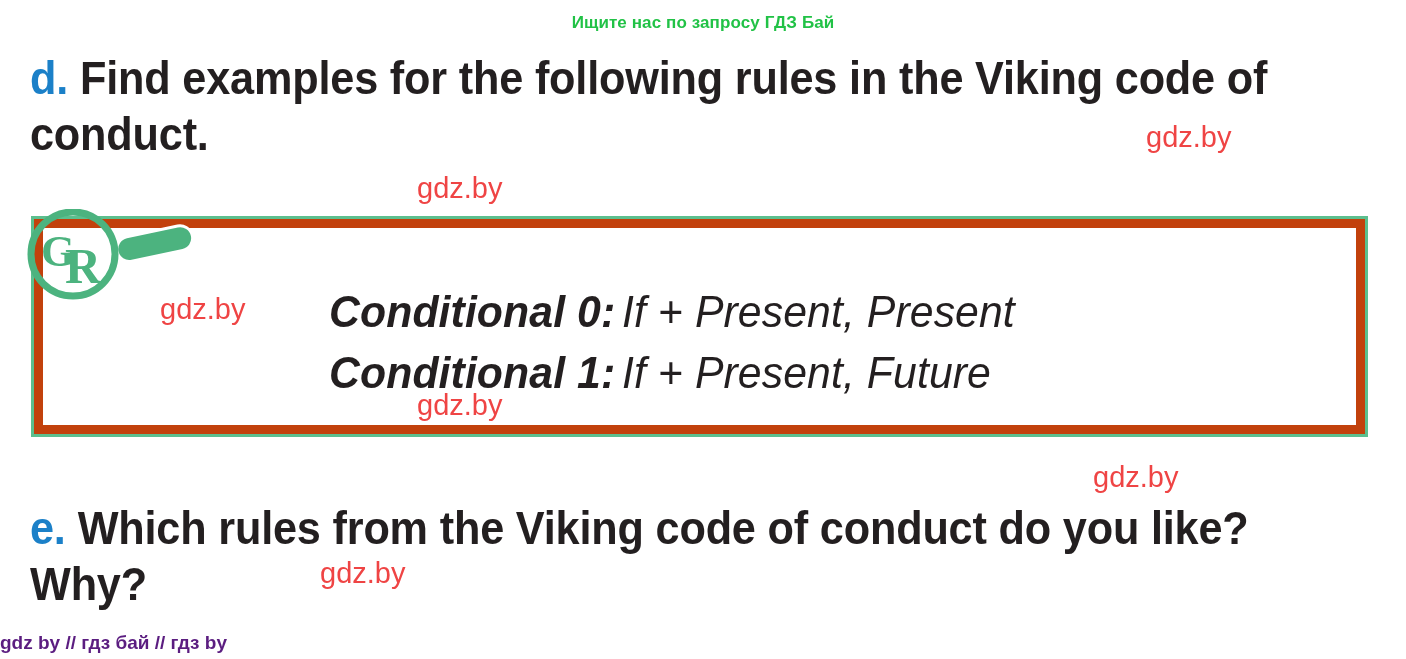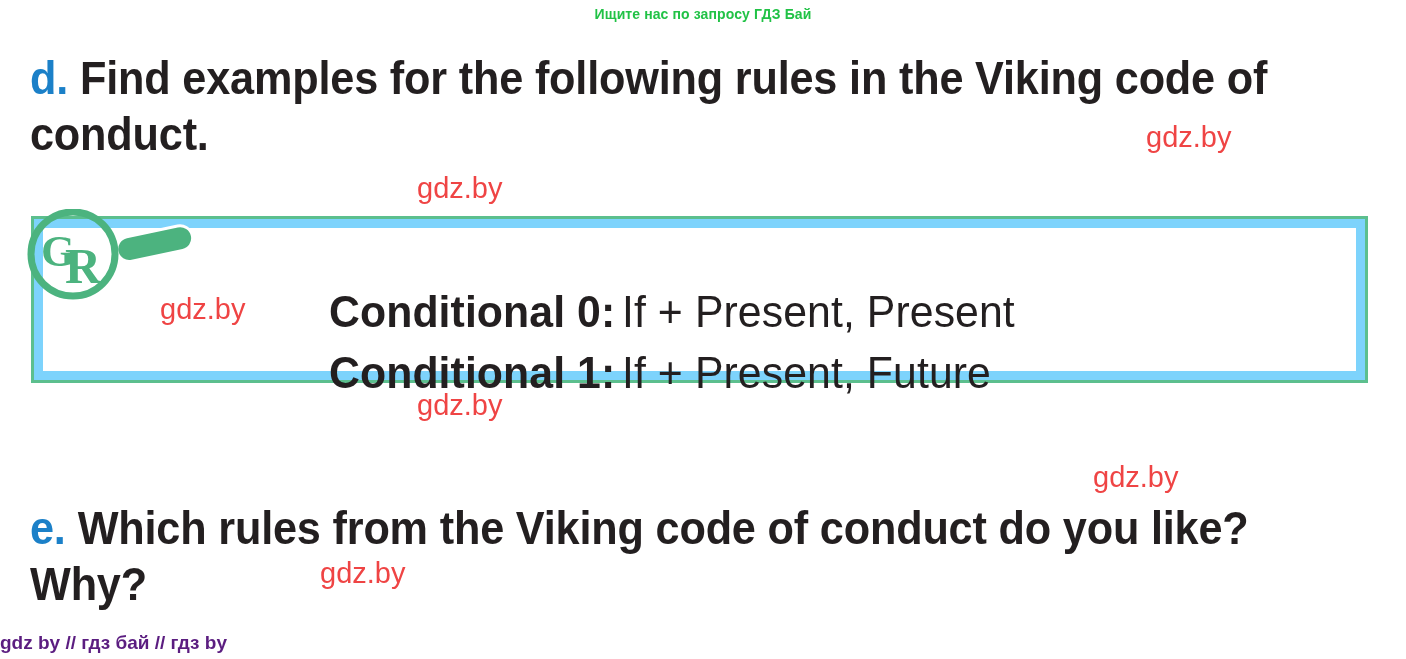--- a/index.html
+++ b/index.html
@@ -12,26 +12,26 @@
     height: 659px;
     position: relative;
     overflow: hidden;
     font-family: "Liberation Sans", "DejaVu Sans", sans-serif;
     -webkit-font-smoothing: antialiased;
   }
 
   
   .promo-banner {
     position: absolute;
-    top: 6px;
+    top: 13px;
     left: 0;
     width: 1406px;
     text-align: center;
     color: #21c246;
-    font-size: 14px;
+    font-size: 17px;
     font-weight: 700;
     letter-spacing: 0.1px;
     font-family: "Liberation Sans", "DejaVu Sans", sans-serif;
     white-space: nowrap;
   }
 
   
   .exercise {
     position: absolute;
     left: 30px;
@@ -52,25 +52,26 @@
   }
   .exercise-d { top: 50px; }
   .exercise-e { top: 500px; }
 
   
   .rule-box {
     position: absolute;
     left: 31px;
     top: 216px;
     width: 1337px;
-    height: 167px;
+    height: 221px;
     box-sizing: border-box;
     border: 3px solid #5cbf8e;
-    background: #7dd3fc;
+    background: #c2410c;
     padding: 9px;
+    font-style: italic;
   }
   .rule-box-inner {
     width: 100%;
     height: 100%;
     background: #ffffff;
     box-sizing: border-box;
     position: relative;
   }
 
   

